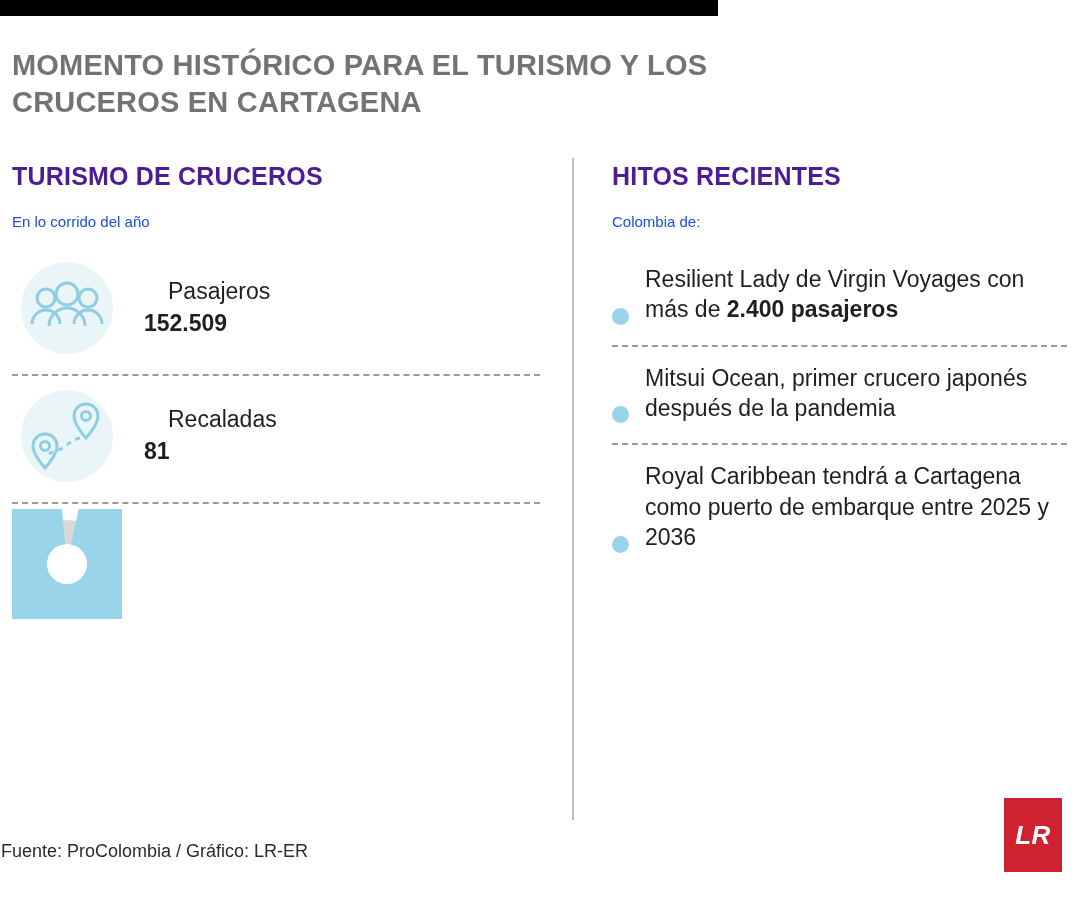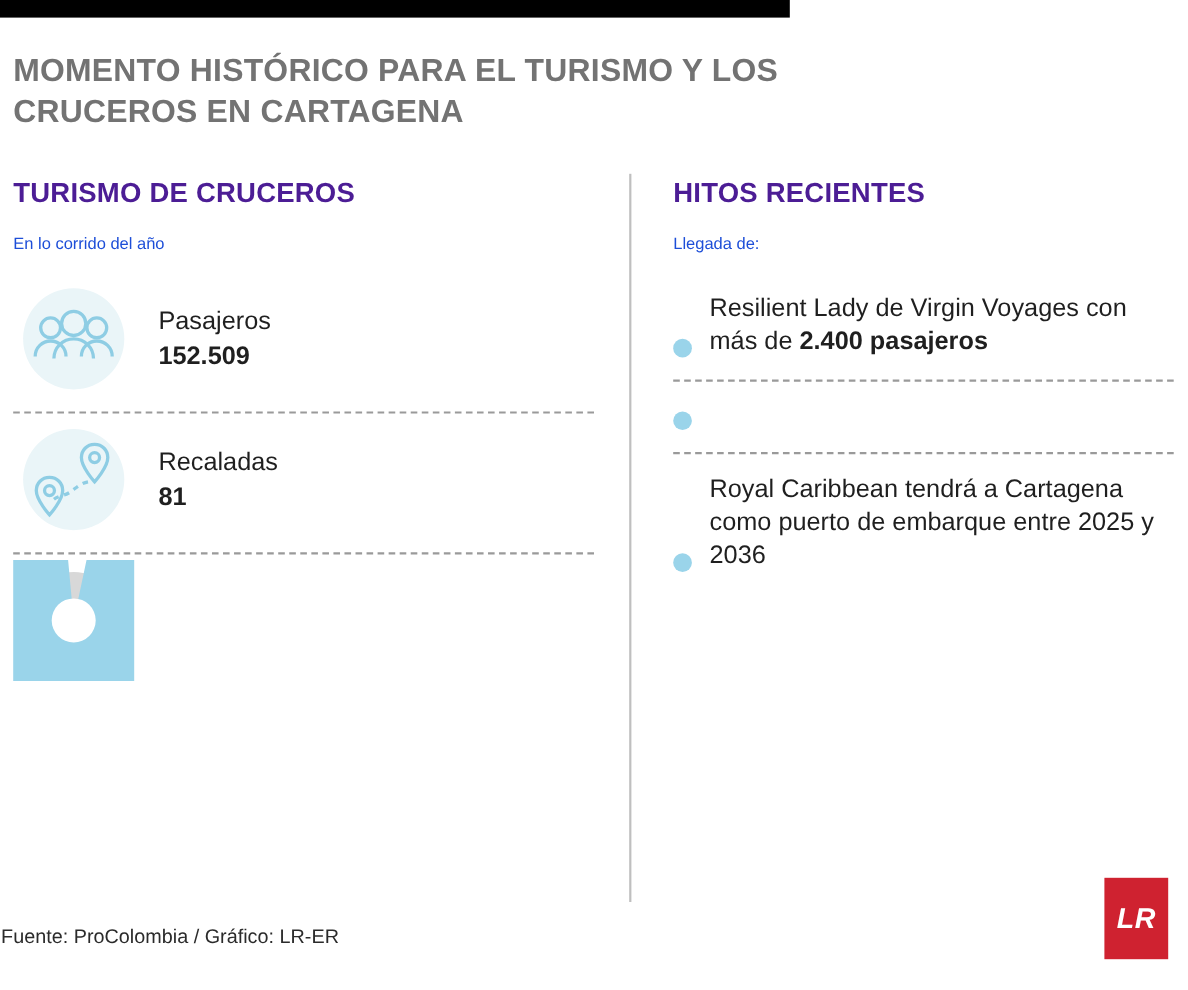--- a/index.html
+++ b/index.html
@@ -95,20 +95,21 @@
     justify-content: center;
   }
   .stat-text {
     font-size: 23px;
     line-height: 1.3;
     color: #1f1f1f;
   }
   .stat-label {
     display: block;
     font-weight: normal;
+    margin-left: 24px;
   }
   .stat-value {
     display: block;
     font-weight: bold;
     font-size: 23px;
     margin-top: 2px;
   }
   .dashed-sep {
     border: 0;
     border-top: 2px dashed #9a9a9a;
@@ -239,33 +240,34 @@
         <circle cx="55" cy="55" r="44" fill="#d8d8d8"></circle>
         <circle cx="55" cy="55" r="44" fill="none" stroke="#9ad4ea" stroke-width="88" stroke-dasharray="262.7 13.8" transform="rotate(-78 55 55)"></circle>
         <circle cx="55" cy="55" r="20" fill="#ffffff"></circle>
       </svg>
     </div>
   </div>
 </div>
 
 <div class="col-right">
   <h2 class="section-title">HITOS RECIENTES</h2>
-  <p class="section-sub">Llegada de:</p>
+  <p class="section-sub">Colombia de:</p>
 
   <div class="bullet-item">
     <span class="bullet-dot"></span>
     <div class="bullet-text">
       <span>Resilient Lady de Virgin Voyages con más de </span><b>2.400 pasajeros</b>
     </div>
   </div>
 
   <hr class="dashed-sep right">
 
   <div class="bullet-item">
     <span class="bullet-dot"></span>
+    <div class="bullet-text">Mitsui Ocean, primer crucero japonés después de la pandemia</div>
   </div>
 
   <hr class="dashed-sep right">
 
   <div class="bullet-item">
     <span class="bullet-dot"></span>
     <div class="bullet-text">Royal Caribbean tendrá a Cartagena como puerto de embarque entre 2025 y 2036</div>
   </div>
 </div>
 

